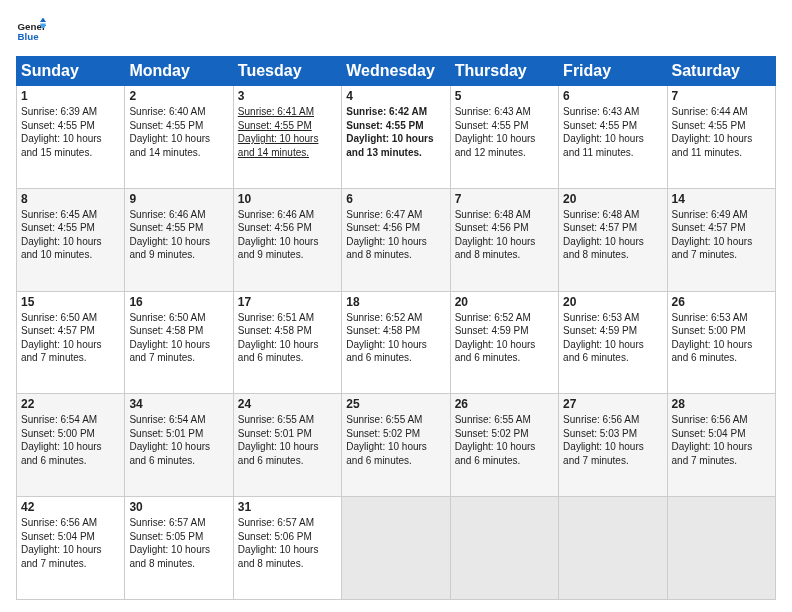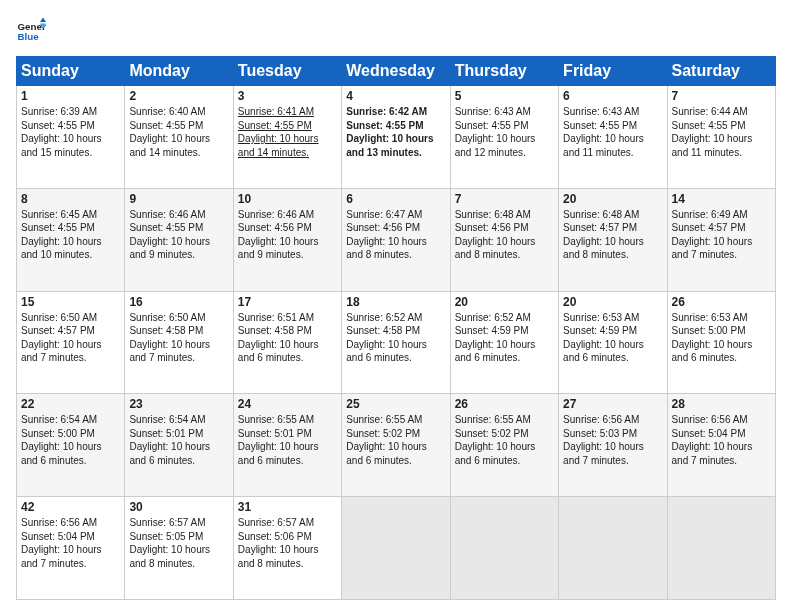--- a/index.html
+++ b/index.html
@@ -274,21 +274,21 @@
         </tr>
         <tr>
           <td>
             <span class="day-num">22</span>
             <div class="day-info" style="white-space: pre-line;">Sunrise: 6:54 AM
 Sunset: 5:00 PM
 Daylight: 10 hours
 and 6 minutes.</div>
           </td>
           <td>
-            <span class="day-num">23</span>
+            <span class="day-num">34</span>
             <div class="day-info" style="white-space: pre-line;">Sunrise: 6:54 AM
 Sunset: 5:01 PM
 Daylight: 10 hours
 and 6 minutes.</div>
           </td>
           <td>
             <span class="day-num">24</span>
             <div class="day-info" style="white-space: pre-line;">Sunrise: 6:55 AM
 Sunset: 5:01 PM
 Daylight: 10 hours

